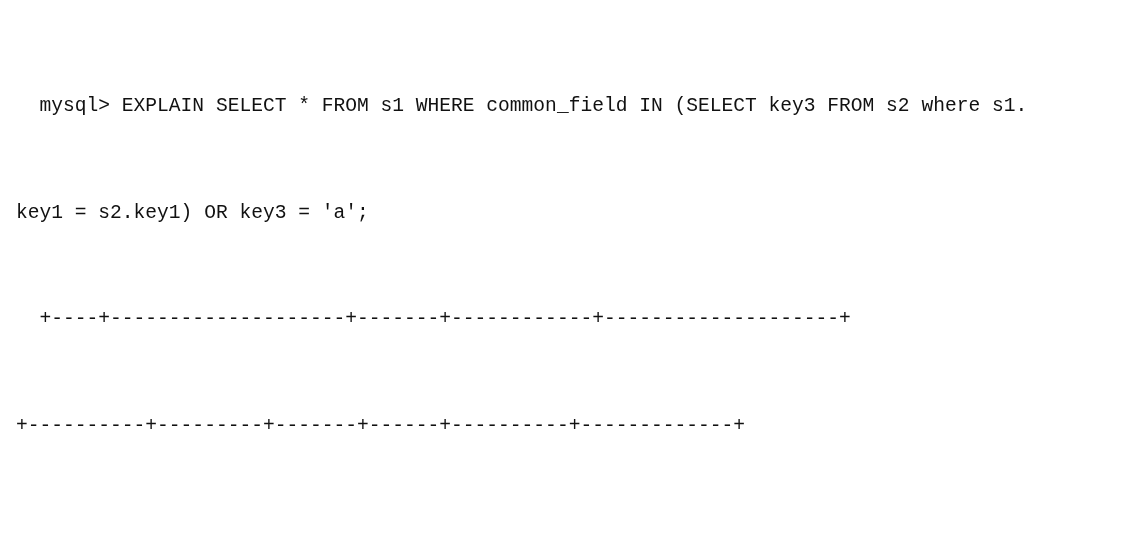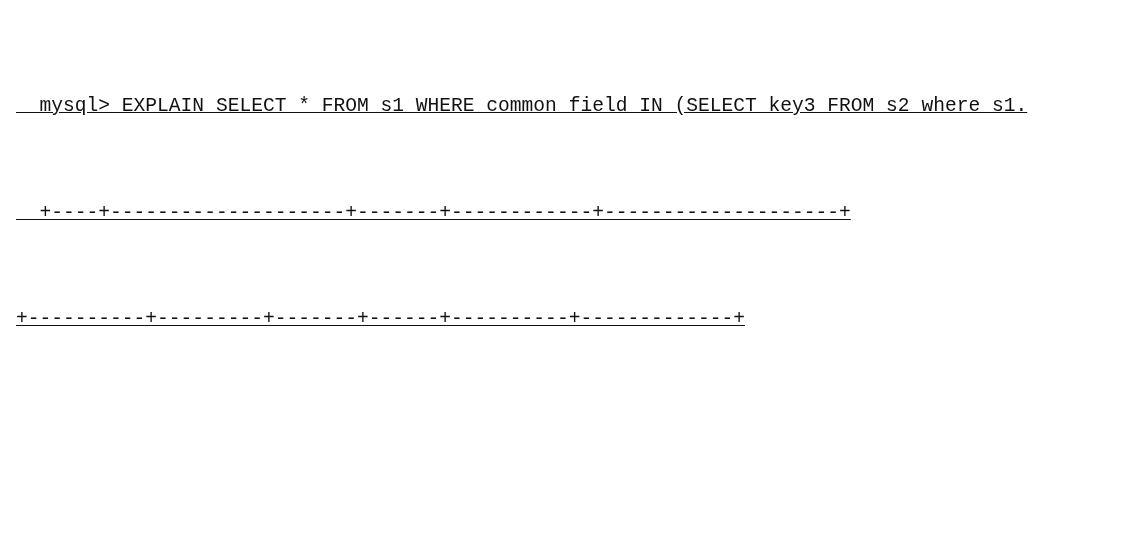--- a/index.html
+++ b/index.html
@@ -31,32 +31,32 @@
     line-height: 35.5px;
     letter-spacing: 0px;
     white-space: pre;
     color: #111111;
     font-family: "Liberation Mono", "DejaVu Sans Mono", monospace;
   }
   .line {
     white-space: pre;
     display: block;
     height: 35.5px;
-    text-decoration: underline;
   }
   .rule {
     letter-spacing: 0px;
   }
 </style>
 </head>
 <body>
 
 <div id="terminal">
   <div class="console-block">
     <span class="line">  mysql&gt; EXPLAIN SELECT * FROM s1 WHERE common_field IN (SELECT key3 FROM s2 where s1.</span>
+    <span class="line">key1 = s2.key1) OR key3 = 'a';</span>
     <span class="line rule">  +----+--------------------+-------+------------+--------------------+</span>
     <span class="line rule">+----------+---------+-------+------+----------+-------------+</span>
     
     
     
     
     
     
     
     

